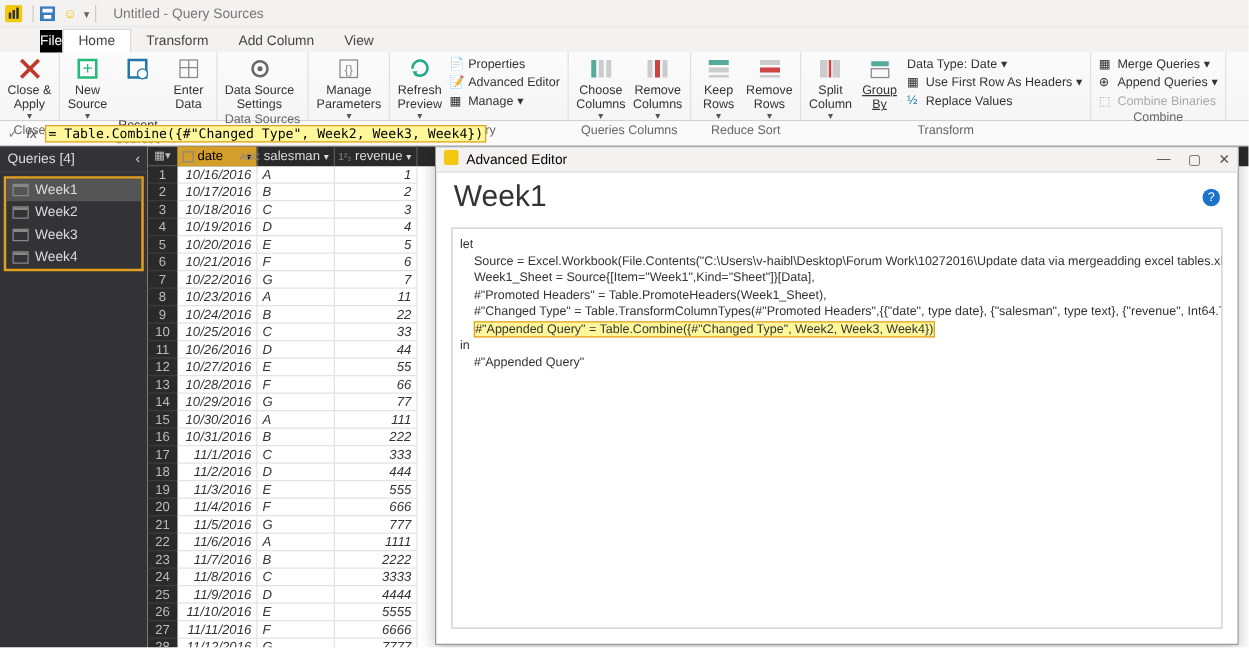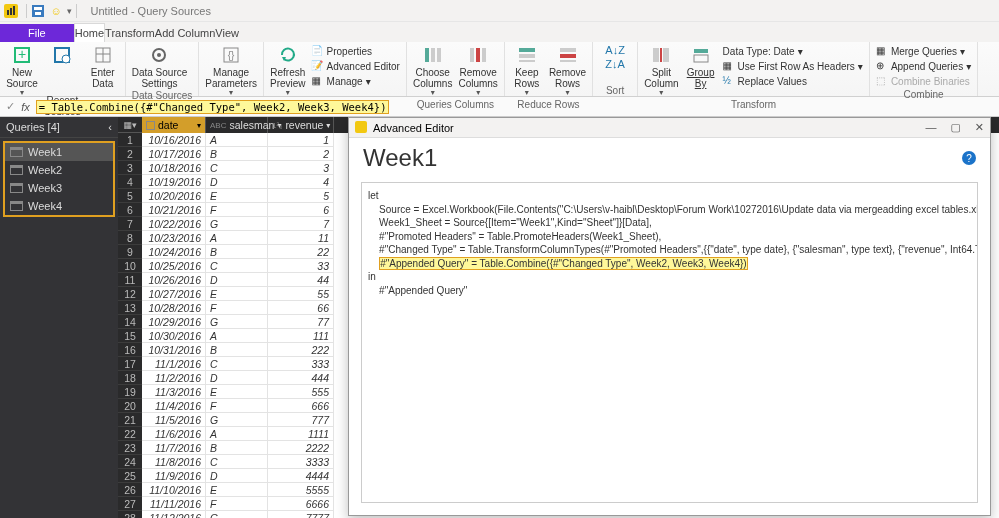--- a/index.html
+++ b/index.html
@@ -17,22 +17,22 @@
   
   .titlebar {
     height: 22px; background: #f3f2f1; display: flex; align-items: center;
     padding: 0 4px; font-size: 11px; color: #555; border-bottom: 1px solid #e6e6e6;
   }
   .tb-icon { width: 14px; height: 14px; margin-right: 4px; display: inline-flex; align-items: center; justify-content: center; }
   .tb-sep { width: 1px; height: 14px; background: #ccc; margin: 0 4px; }
   .tb-title { margin-left: 10px; color: #777; }
   
   .tabs { height: 20px; background: #f3f2f1; display: flex; align-items: flex-end; font-size: 11px; }
-  .tabs .file { background: #6d28d9; color: #fff; padding: 3px 28px; }
-  .tabs .tab { padding: 3px 0; color: #444; }
+  .tabs .file { background: #000000; color: #fff; padding: 3px 0; margin-left: 32px; }
+  .tabs .tab { padding: 3px 12px; color: #444; }
   .tabs .tab.active { background: #fff; border: 1px solid #d9d9d9; border-bottom: none; }
   
   .ribbon {
     height: 55px; background: linear-gradient(#fbfbfb, #f5f5f5);
     border-bottom: 1px solid #d0d0d0; display: flex; font-size: 10px; color: #333;
   }
   .group { border-right: 1px solid #e1e1e1; padding: 2px 6px 0 6px; display: flex; flex-direction: column; justify-content: space-between; }
   .group .items { display: flex; gap: 6px; }
   .gitem { display: flex; flex-direction: column; align-items: center; justify-content: flex-start; text-align: center; line-height: 1.1; min-width: 32px; cursor: default; }
   .gitem .ico { width: 22px; height: 22px; margin-bottom: 1px; display: flex; align-items: center; justify-content: center; }
@@ -60,21 +60,21 @@
   .fbar .fx { font-style: italic; color: #555; }
   .fbar .fxhl { background: var(--formula-highlight); border: 1px solid #e0a020; padding: 0 2px; font-family: Consolas, monospace; font-size: 10.5px; }
   
   .gridwrap { flex: 1; position: relative; overflow: hidden; }
   .grid { display: flex; font-size: 10.5px; }
   .rownums { background: #2a2a2b; color: #bbb; }
   .rownums div { height: 14px; line-height: 14px; width: 24px; text-align: center; border-bottom: 1px solid #3c3c3c; }
   .rownums .hd { height: 16px; border-bottom: 1px solid #555; }
   .gcols { flex: 1; }
   .gcols .hd { display: flex; background: var(--grid-header); color: #ddd; height: 16px; }
-  .gcols .hd .cell { border-right: 1px solid #555; display: flex; align-items: center; padding: 0 4px; gap: 3px; }
+  .gcols .hd .cell { border-right: 1px solid #555; display: flex; align-items: center; padding: 0 4px; gap: 3px; justify-content: flex-end; }
   .gcols .hd .cell.sel { background: #d39e2a; color: #000; }
   .typeico { width: 9px; height: 9px; display: inline-block; border: 1px solid #888; }
   .sort { margin-left: auto; font-size: 8px; }
   .row { display: flex; height: 14px; }
   .row .cell { border-right: 1px solid #e3e3e3; border-bottom: 1px solid #e3e3e3; padding: 0 4px; display: flex; align-items: center; font-style: italic; color: #333; }
   .row .cell.r { justify-content: flex-end; font-style: italic; }
   .c-date { width: 64px; }
   .c-sales { width: 62px; }
   .c-rev { width: 66px; }
   
@@ -119,20 +119,35 @@
 
 <div class="tabs">
   <div class="file">File</div>
   <div class="tab active">Home</div>
   <div class="tab">Transform</div>
   <div class="tab">Add Column</div>
   <div class="tab">View</div>
 </div>
 
 <div class="ribbon">
+  <div class="group">
+    <div class="items">
+      <div class="gitem caret">
+        <span class="ico">
+            <svg width="20" height="20">
+              <line x1="3" y1="3" x2="17" y2="17" stroke="#c0392b" stroke-width="3"></line>
+              <line x1="17" y1="3" x2="3" y2="17" stroke="#c0392b" stroke-width="3"></line>
+            </svg>
+          </span>
+        <span style="white-space:pre;">Close &amp;
+Apply</span>
+      </div>
+    </div>
+    <div class="gname">Close</div>
+  </div>
 
   <div class="group">
     <div class="items">
       <div class="gitem caret">
           <span class="ico">
             <svg width="20" height="20">
               <rect x="3" y="3" width="14" height="14" fill="none" stroke="#2b7" stroke-width="2"></rect>
               <text x="10" y="14" text-anchor="middle" font-size="14" fill="#2b7">+</text>
             </svg>
           </span>
@@ -269,34 +284,23 @@
             <svg width="20" height="18">
               <rect x="2" y="2" width="16" height="4" fill="#ccc"></rect>
               <rect x="2" y="8" width="16" height="4" fill="#c44"></rect>
               <rect x="2" y="14" width="16" height="2" fill="#ccc"></rect>
             </svg>
           </span>
           <span style="white-space:pre;">Remove
 Rows</span>
         </div>
     </div>
-    <div class="gname">Reduce Rows</div>
-  </div>
-
-  <div class="group">
-    <div class="items" style="flex-direction:column;gap:2px;">
-      <div class="gitem small">
-          <span style="font-size:11px;color:#27a;">A↓Z</span>
-        </div>
-      <div class="gitem small">
-          <span style="font-size:11px;color:#27a;">Z↓A</span>
-        </div>
-    </div>
-    <div class="gname">Sort</div>
-  </div>
+    <div class="gname">Reduce Sort</div>
+  </div>
+
 
   <div class="group">
     <div class="items">
       <div class="gitem caret">
           <span class="ico">
             <svg width="20" height="18">
               <rect x="2" y="2" width="6" height="14" fill="#ccc"></rect>
               <rect x="12" y="2" width="6" height="14" fill="#ccc"></rect>
               <line x1="10" y1="2" x2="10" y2="16" stroke="#c44" stroke-width="2"></line>
             </svg>

